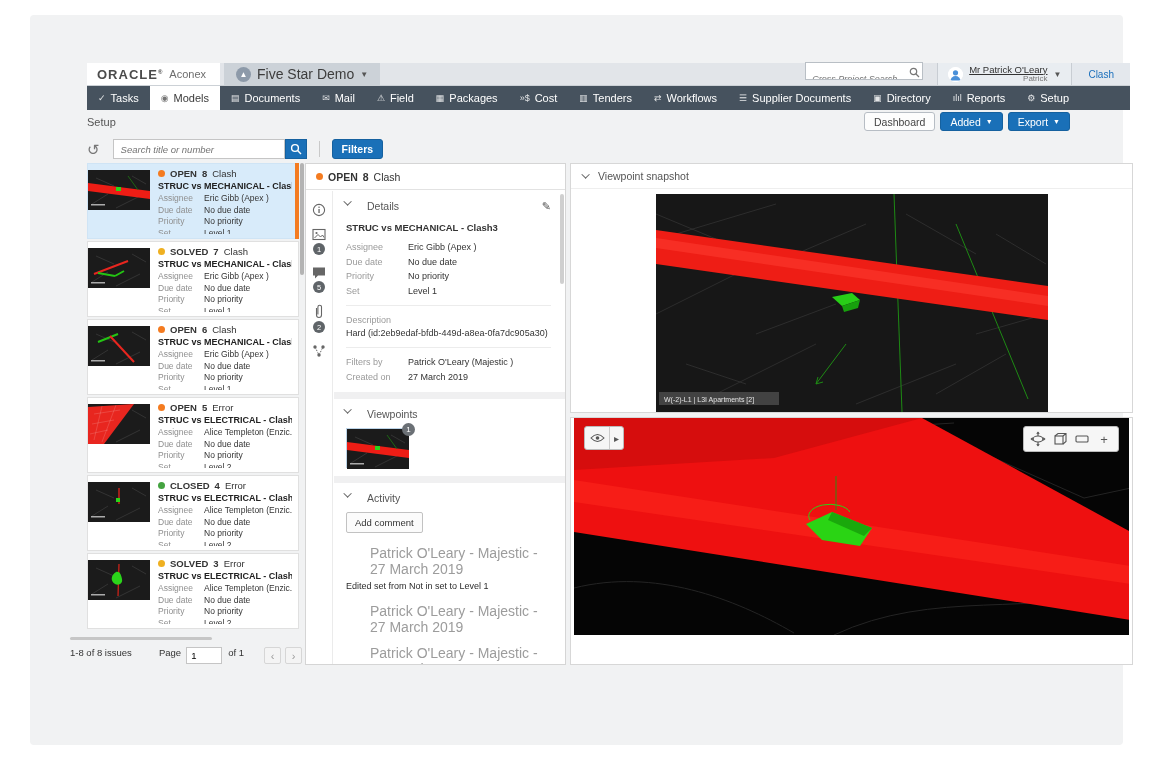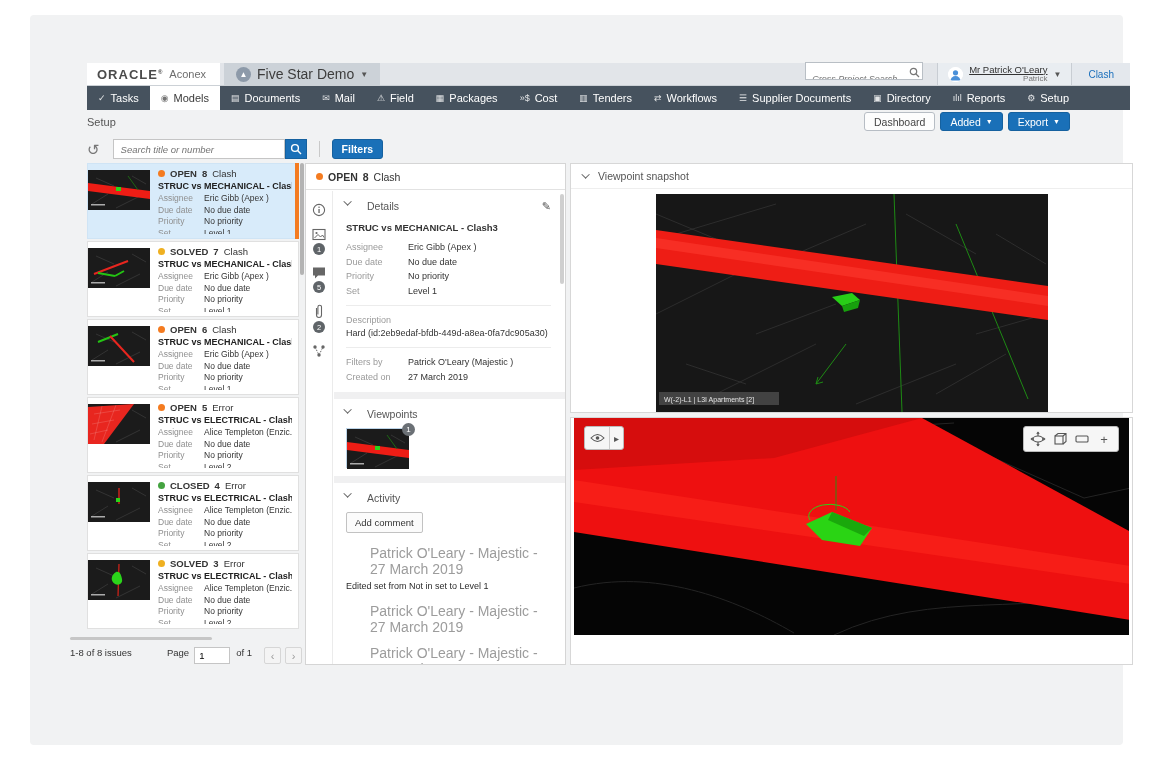--- a/index.html
+++ b/index.html
@@ -82,21 +82,21 @@
   .kv .v { color:#333; white-space:nowrap; overflow:hidden; }
   .vscroll { position:absolute; left:270px; top:148px; width:4px; height:112px; background:#b3b3b3; border-radius:2px; }
 
   .list-footer { position:absolute; left:40px; top:622px; width:232px; }
   .hscroll { width:142px; height:3px; background:#c6c6c6; border-radius:2px; margin-bottom:7px; }
   .foot-row { display:flex; font-size:9.5px; color:#333; }
   .foot-count { margin-right:auto; }
   .page-label { margin-right:5px; }
   .page-input { width:36px; height:17px; border:1px solid #c5c5c5; font-size:9.5px; padding:0 4px;
                 font-family:"Liberation Sans",sans-serif; }
-  .of-label { margin:0 8px 0 6px; }
+  .of-label { margin:0 16px 0 6px; }
   .pg-btn { width:17px; height:17px; border:1px solid #d6d6d6; border-radius:2px; background:#f4f4f4;
             color:#9a9a9a; font-size:11px; display:flex; align-items:center; justify-content:center;
             margin-left:4px; cursor:pointer; }
 
   
   .detail { position:absolute; left:275px; top:148px; width:261px; height:502px; background:#fff;
             border:1px solid #d5d5d5; overflow:hidden; }
   .detail-head { height:26px; display:flex; align-items:center; gap:5px; padding:0 10px;
                  border-bottom:1px solid #e2e2e2; font-size:10.5px; font-weight:bold; }
   .rail { position:absolute; left:0; top:27px; bottom:0; width:27px; border-right:1px solid #ebebeb;

